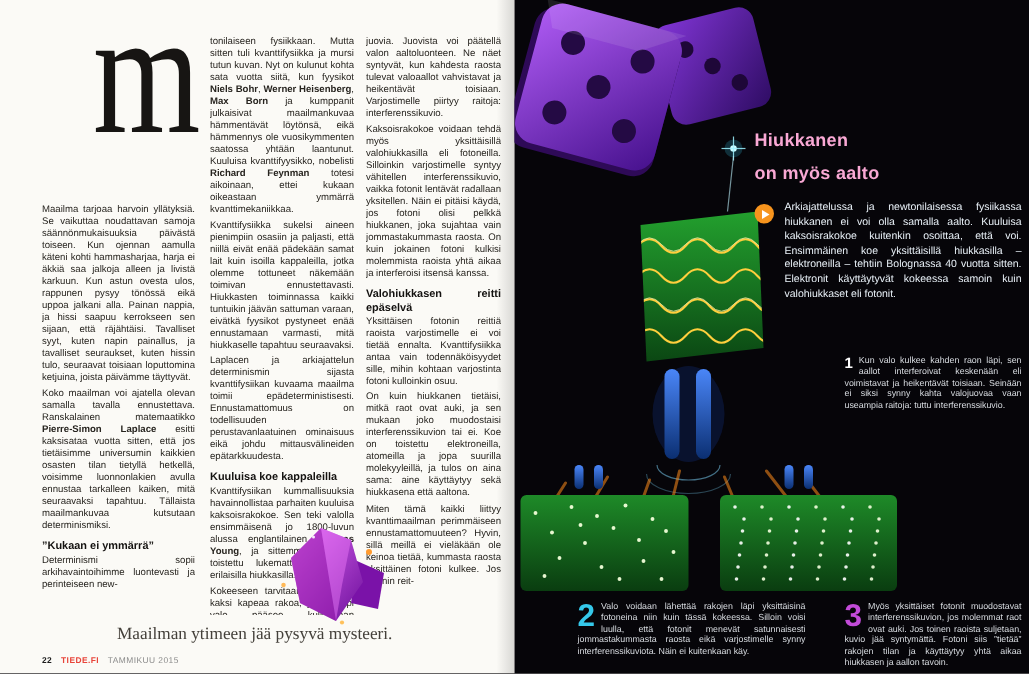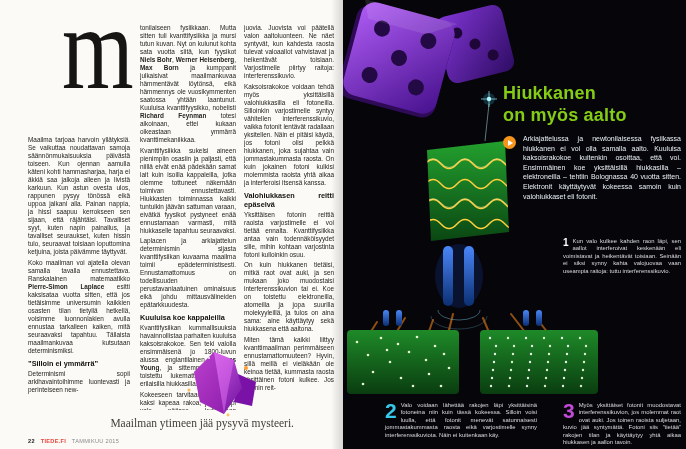--- a/index.html
+++ b/index.html
@@ -11,34 +11,34 @@
   .page-left{position:absolute;left:0;top:0;width:343px;height:449px;background:#fbfaf6;overflow:hidden}
   .dropcap{position:absolute;left:62px;top:-10px;font-family:"Liberation Serif",serif;font-size:118px;line-height:1;
            color:#171513;transform:scaleX(.78);transform-origin:left top}
   .col{position:absolute;font-size:6.4px;line-height:8px;text-align:justify;color:#27241f;overflow:hidden}
   .col p{margin:0 0 2.5px}
   .col h3{font-size:7.3px;line-height:9px;margin:4px 0 2px;color:#141210}
   #col1{left:28px;top:136px;width:102px;height:268px}
   #col2{left:140px;top:24px;width:96px;height:386px}
   #col3{left:244px;top:24px;width:90px;height:382px}
   .crystal-wrap{position:absolute;left:176px;top:348px;width:96px;height:70px}
-  .img-caption{position:absolute;left:78px;top:417px;width:216px;text-align:right;
+  .img-caption{position:absolute;left:78px;top:417px;width:216px;text-align:left;
                font-family:"Liberation Serif",serif;font-size:11.5px;color:#44403a}
   .footer{position:absolute;left:28px;top:438px;font-size:5.6px;color:#8a8a8a;letter-spacing:.3px}
   .footer .pg{font-weight:bold;color:#1c1c1c;margin-right:4px}
   .footer .brand{font-weight:bold;color:#e8443a;margin-right:4px}
   .gutter{position:absolute;left:331px;top:0;width:12px;height:449px;
           background:linear-gradient(to right,rgba(0,0,0,0),rgba(0,0,0,.14));pointer-events:none}
 
   
   .page-right{position:absolute;left:343px;top:0;width:343px;height:449px;background:#060509;overflow:hidden}
   .dice{position:absolute;left:-14px;top:-8px;width:212px;height:152px}
   .diagram{position:absolute;left:0;top:0;width:343px;height:449px}
-  .feature-title{position:absolute;left:160px;top:82px;width:180px;color:#84cc16;font-weight:bold;
-                 font-size:18px;line-height:22px;letter-spacing:.2px}
+  .feature-title{position:absolute;left:160px;top:82px;width:180px;color:#f9a8d4;font-weight:bold;
+                 font-size:12px;line-height:22px;letter-spacing:.2px}
   .intro{position:absolute;left:160px;top:134px;width:178px;padding-left:20px;
          font-size:7px;line-height:9.6px;color:#e9f1f8;text-align:justify}
   .play{position:absolute;left:0;top:2px;width:13px;height:13px;border-radius:50%;background:#f7941d}
   .play:after{content:"";position:absolute;left:5px;top:3.5px;border-left:5px solid #fff;
               border-top:3px solid transparent;border-bottom:3px solid transparent}
   .cap{position:absolute;color:#d8dce1;font-size:5.9px;line-height:7.4px;text-align:justify}
   .cap .num{float:left;font-weight:bold;margin-right:4px;font-family:"Liberation Sans",sans-serif}
   .cap-1{left:220px;top:238px;width:118px}
   .cap-1 .num{font-size:10px;line-height:9px}
   .cap-2{left:42px;top:402px;width:152px}
@@ -50,21 +50,21 @@
 <body>
 
 <div class="spread">
 
   <div class="page-left">
     <div class="dropcap">m</div>
 
     <div class="col" id="col1">
         <p>Maailma tarjoaa harvoin yllätyksiä. Se vaikuttaa noudattavan samoja säännönmukaisuuksia päivästä toiseen. Kun ojennan aamulla käteni kohti hammasharjaa, harja ei äkkiä saa jalkoja alleen ja livistä karkuun. Kun astun ovesta ulos, rappunen pysyy tönössä eikä uppoa jalkani alla. Painan nappia, ja hissi saapuu kerrokseen sen sijaan, että räjähtäisi. Tavalliset syyt, kuten napin painallus, ja tavalliset seuraukset, kuten hissin tulo, seuraavat toisiaan loputtomina ketjuina, joista päivämme täyttyvät.</p>
         <p>Koko maailman voi ajatella olevan samalla tavalla ennustettava. Ranskalainen matemaatikko <b>Pierre-Simon Laplace</b> esitti kaksisataa vuotta sitten, että jos tietäisimme universumin kaikkien osasten tilan tietyllä hetkellä, voisimme luonnonlakien avulla ennustaa tarkalleen kaiken, mitä seuraavaksi tapahtuu. Tällaista maailmankuvaa kutsutaan determinismiksi.</p>
-        <h3>”Silloin ei ymmärrä”</h3>
+        <h3>”Kukaan ei ymmärrä”</h3>
         <p>Determinismi sopii arkihavaintoihimme luontevasti ja perinteiseen new-</p>
       </div>
     <div class="col" id="col2">
         <p>tonilaiseen fysiikkaan. Mutta sitten tuli kvanttifysiikka ja mursi tutun kuvan. Nyt on kulunut kohta sata vuotta siitä, kun fyysikot <b>Niels Bohr</b>, <b>Werner Heisenberg</b>, <b>Max Born</b> ja kumppanit julkaisivat maailmankuvaa hämmentävät löytönsä, eikä hämmennys ole vuosikymmenten saatossa yhtään laantunut. Kuuluisa kvanttifyysikko, nobelisti <b>Richard Feynman</b> totesi aikoinaan, ettei kukaan oikeastaan ymmärrä kvanttimekaniikkaa.</p>
         <p>Kvanttifysiikka sukelsi aineen pienimpiin osasiin ja paljasti, että niillä eivät enää pädekään samat lait kuin isoilla kappaleilla, jotka olemme tottuneet näkemään toimivan ennustettavasti. Hiukkasten toiminnassa kaikki tuntuikin jäävän sattuman varaan, eivätkä fyysikot pystyneet enää ennustamaan varmasti, mitä hiukkaselle tapahtuu seuraavaksi.</p>
         <p>Laplacen ja arkiajattelun determinismin sijasta kvanttifysiikan kuvaama maailma toimii epädeterministisesti. Ennustamattomuus on todellisuuden perustavanlaatuinen ominaisuus eikä johdu mittausvälineiden epätarkkuudesta.</p>
         <h3>Kuuluisa koe kappaleilla</h3>
         <p>Kvanttifysiikan kummallisuuksia havainnollistaa parhaiten kuuluisa kaksoisrakokoe. Sen teki valolla ensimmäisenä jo 1800-luvun alussa englantilainen <b>Thomas Young</b>, ja sittemmin koe on toistettu lukemattomia kertoja erilaisilla hiukkasilla.</p>
         <p>Kokeeseen tarvitaan lamppu ja kaksi kapeaa rakoa, joiden läpi valo pääsee kulkemaan varjostimelle. Varjostimelle syntyy vaaleita ja tummia</p>
       </div>

